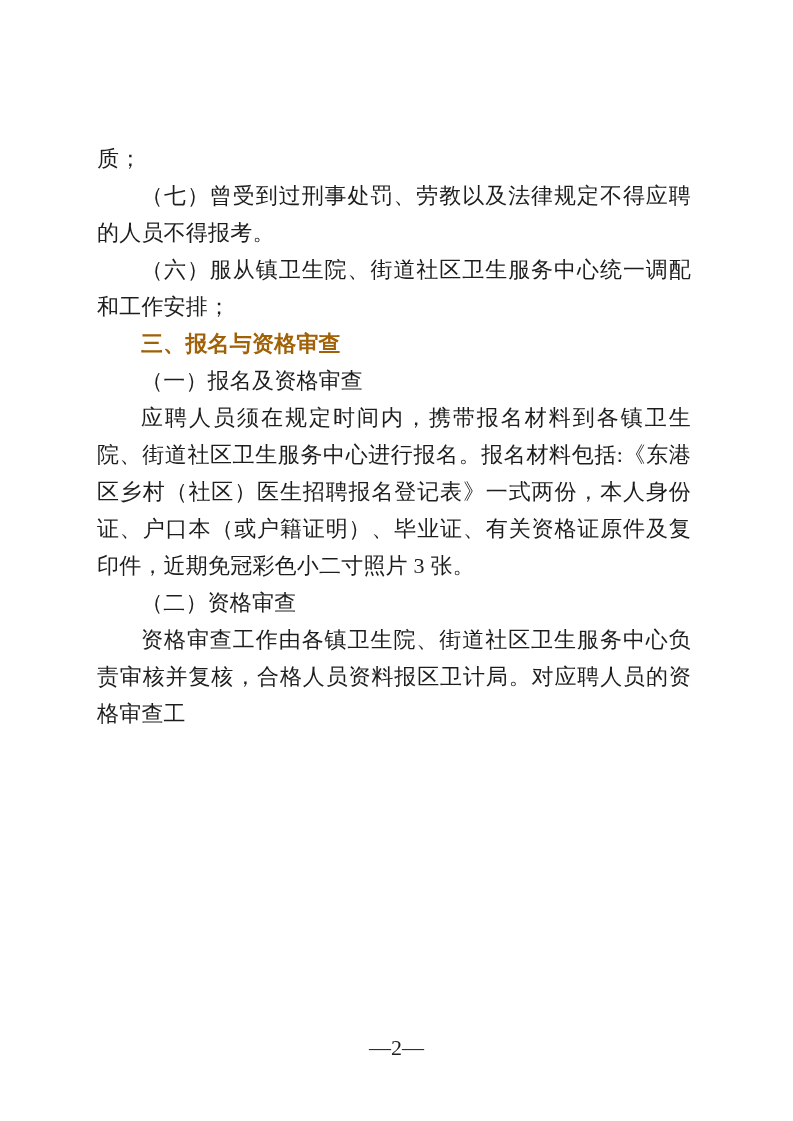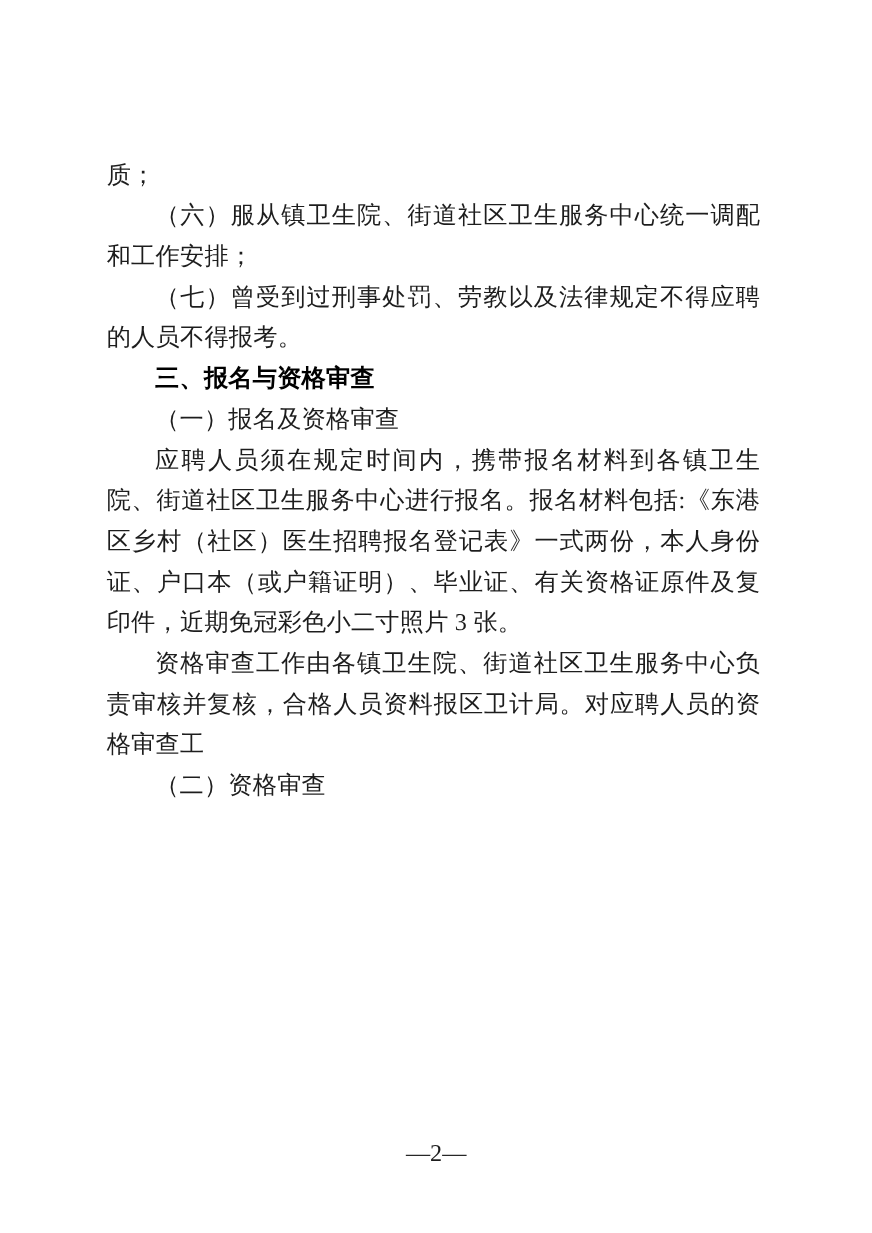--- a/index.html
+++ b/index.html
@@ -32,21 +32,21 @@
   }
   .cont {
     margin: 0;
     text-indent: 0;
   }
   .heading {
     margin: 0;
     text-indent: 2em;
     font-family: "Liberation Sans", "DejaVu Sans", sans-serif;
     font-weight: bold;
-    color: #000000;
+    color: #a16207;
     font-size: 22px;
     line-height: 37px;
   }
   .page-footer {
     position: absolute;
     left: 0;
     top: 1033px;
     width: 100%;
     text-align: center;
     color: #1d1d1d;
@@ -54,22 +54,22 @@
     line-height: 30px;
     font-family: "Liberation Serif", "DejaVu Serif", serif;
   }
 </style>
 </head>
 <body>
 
 <div class="page">
   <div class="doc-body">
     <p class="cont">质；</p>
+    <p class="para">（七）曾受到过刑事处罚、劳教以及法律规定不得应聘的人员不得报考。</p>
     <p class="para">（六）服从镇卫生院、街道社区卫生服务中心统一调配和工作安排；</p>
-    <p class="para">（七）曾受到过刑事处罚、劳教以及法律规定不得应聘的人员不得报考。</p>
     <p class="heading">三、报名与资格审查</p>
     <p class="para">（一）报名及资格审查</p>
     <p class="para">应聘人员须在规定时间内，携带报名材料到各镇卫生院、街道社区卫生服务中心进行报名。报名材料包括:《东港区乡村（社区）医生招聘报名登记表》一式两份，本人身份证、户口本（或户籍证明）、毕业证、有关资格证原件及复印件，近期免冠彩色小二寸照片 3 张。</p>
+    <p class="para">（二）资格审查</p>
     <p class="para">资格审查工作由各镇卫生院、街道社区卫生服务中心负责审核并复核，合格人员资料报区卫计局。对应聘人员的资格审查工</p>
-    <p class="para">（二）资格审查</p>
   </div>
   <div class="page-footer">—2—</div>
 </div>
 
 </body></html>

